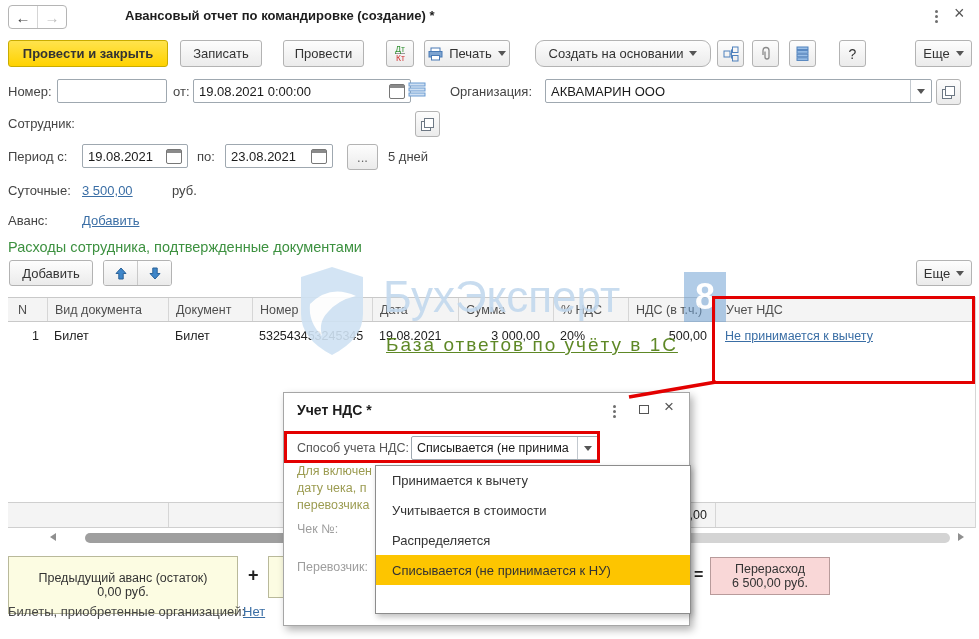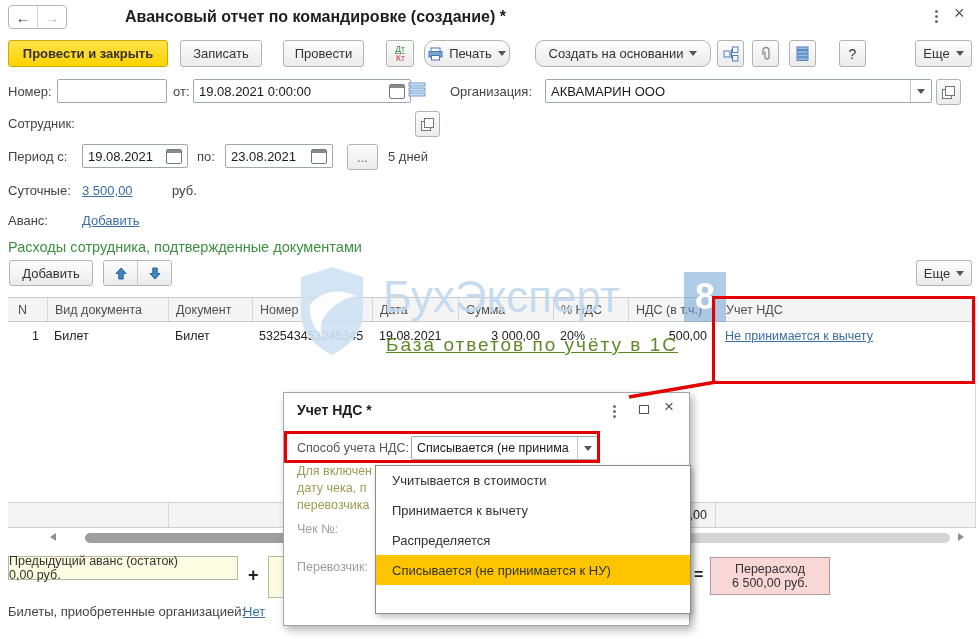--- a/index.html
+++ b/index.html
@@ -35,38 +35,38 @@
 </style>
 </head>
 <body>
 
 <div class="screen">
 
   <div class="abs" style="left:8px;top:5px;display:flex;border:1px solid #b5b5b5;border-radius:4px;overflow:hidden;background:#fff;">
     <div style="width:28px;height:22px;display:flex;align-items:center;justify-content:center;color:#3f3f3f;cursor:pointer;font-size:15px;">←</div>
     <div style="width:28px;height:22px;display:flex;align-items:center;justify-content:center;color:#bcbcbc;border-left:1px solid #d5d5d5;font-size:15px;">→</div>
   </div>
-  <div class="abs" style="left:125px;top:8px;font-size:16px;font-weight:bold;color:#1d1d1d;">Авансовый отчет по командировке (создание) *</div>
+  <div class="abs" style="left:125px;top:8px;font-size:13px;font-weight:bold;color:#1d1d1d;">Авансовый отчет по командировке (создание) *</div>
   <div class="abs vdots" style="left:933px;top:8px;">
       <i></i>
       <i></i>
       <i></i>
     </div>
   <div class="abs" style="left:954px;top:3px;font-size:18px;color:#555;cursor:pointer;">×</div>
 
   <div class="abs btn btn-yellow" style="left:8px;top:40px;width:160px;">Провести и закрыть</div>
   <div class="abs btn" style="left:180px;top:40px;width:82px;">Записать</div>
   <div class="abs btn" style="left:283px;top:40px;width:81px;">Провести</div>
   <div class="abs btn" style="left:386px;top:40px;width:28px;padding:0;">
     <span style="font-size:8.5px;line-height:8px;display:block;">
       <span style="display:block;text-align:left;color:#2f8f2f;border-bottom:1px solid #999;">Дт</span>
       <span style="display:block;text-align:right;color:#d03030;">Кт</span>
     </span>
   </div>
-  <div class="abs btn" style="left:424px;top:40px;width:86px;border-radius:10px;">
+  <div class="abs btn" style="left:424px;top:40px;width:86px;">
     <span style="margin-right:6px;display:inline-flex;">
       <svg width="15" height="14" viewBox="0 0 15 14">
           <rect x="3" y="1" width="9" height="3.5" fill="#fff" stroke="#4a7ab5"></rect>
           <rect x="1" y="4.5" width="13" height="5.5" fill="#7da3cf" stroke="#4a7ab5"></rect>
           <rect x="3.5" y="8.5" width="8" height="4.5" fill="#fff" stroke="#4a7ab5"></rect>
         </svg>
     </span>
     <span>Печать</span>
       <span class="caret"></span>
   </div>
@@ -228,21 +228,21 @@
   <div class="abs noptr" style="left:0;top:0;width:979px;height:639px;z-index:5;opacity:.9;">
     <svg class="abs" style="left:300px;top:266px;" width="64" height="90" viewBox="0 0 64 90">
       <path d="M32 1 L63 11 V48 Q63 73 32 89 Q1 73 1 48 V11 Z" fill="#cfe2f3"></path>
       <path d="M10 38 Q30 18 56 30 Q38 34 28 46 Q18 56 22 70 Q8 56 10 38 Z" fill="#ffffff"></path>
     </svg>
     <div class="abs" style="left:383px;top:272px;font-size:44px;color:#c3d9ee;white-space:nowrap;">БухЭксперт</div>
     <div class="abs" style="left:684px;top:272px;width:42px;height:50px;background:rgba(110,160,210,.6);display:flex;align-items:center;justify-content:center;font-size:36px;font-weight:bold;color:#fff;">8</div>
     <div class="abs" style="left:386px;top:334px;font-size:19px;letter-spacing:2px;color:#4d7c0f;white-space:nowrap;text-decoration:underline;">База ответов по учёту в 1С</div>
   </div>
 
-  <div class="abs" style="left:8px;top:556px;width:230px;height:24px;background:#fcfce2;border:1px solid #b9b99a;display:flex;flex-direction:column;align-items:flex-start;justify-content:center;font-size:12.5px;color:#333;">
+  <div class="abs" style="left:8px;top:556px;width:230px;height:58px;background:#fcfce2;border:1px solid #b9b99a;display:flex;flex-direction:column;align-items:center;justify-content:center;font-size:12.5px;color:#333;">
     <div>Предыдущий аванс (остаток)</div>
     <div>0,00 руб.</div>
   </div>
   <div class="abs" style="left:248px;top:565px;font-size:18px;font-weight:bold;color:#222;">+</div>
   <div class="abs" style="left:268px;top:556px;width:140px;height:42px;background:#fcfce2;border:1px solid #b9b99a;"></div>
   <div class="abs" style="left:694px;top:566px;font-size:16px;font-weight:bold;color:#222;">=</div>
   <div class="abs" style="left:710px;top:557px;width:120px;height:38px;background:#f9d7d7;border:1px solid #b89b9b;display:flex;flex-direction:column;align-items:center;justify-content:center;font-size:12.5px;color:#333;">
     <div>Перерасход</div>
     <div>6 500,00 руб.</div>
   </div>
@@ -269,22 +269,22 @@
 
     <div class="abs" style="left:13px;top:70px;width:79px;font-size:12.5px;line-height:17px;color:#9c9c52;overflow:hidden;">
       <div style="white-space:nowrap;">Для включен</div>
       <div style="white-space:nowrap;">дату чека, п</div>
       <div style="white-space:nowrap;">перевозчика</div>
     </div>
     <div class="abs" style="left:13px;top:129px;font-size:12.5px;color:#9e9e9e;">Чек №:</div>
     <div class="abs" style="left:13px;top:167px;font-size:12.5px;color:#9e9e9e;">Перевозчик:</div>
 
     <div class="abs" style="left:91px;top:72px;width:316px;height:149px;background:#fff;border:1px solid #8c8c8c;box-shadow:2px 3px 6px rgba(0,0,0,.25);z-index:21;">
+      <div style="height:29.8px;display:flex;align-items:center;padding-left:16px;cursor:pointer;">Принимается к вычету</div>
       <div style="height:29.8px;display:flex;align-items:center;padding-left:16px;cursor:pointer;">Учитывается в стоимости</div>
-      <div style="height:29.8px;display:flex;align-items:center;padding-left:16px;cursor:pointer;">Принимается к вычету</div>
       <div style="height:29.8px;display:flex;align-items:center;padding-left:16px;cursor:pointer;">Распределяется</div>
       <div style="height:29.8px;display:flex;align-items:center;padding-left:16px;cursor:pointer;background:#fdc500;">Списывается (не принимается к НУ)</div>
     </div>
   </div>
 
   <div class="abs annot" style="left:712px;top:296px;width:263px;height:88px;"></div>
   <div class="abs annot" style="left:284px;top:431px;width:316px;height:32px;z-index:41;"></div>
   <svg class="abs noptr" style="left:0;top:0;z-index:40;" width="979" height="639">
     <line x1="716" y1="382" x2="629" y2="397" stroke="#e30000" stroke-width="3.5"></line>
   </svg>

